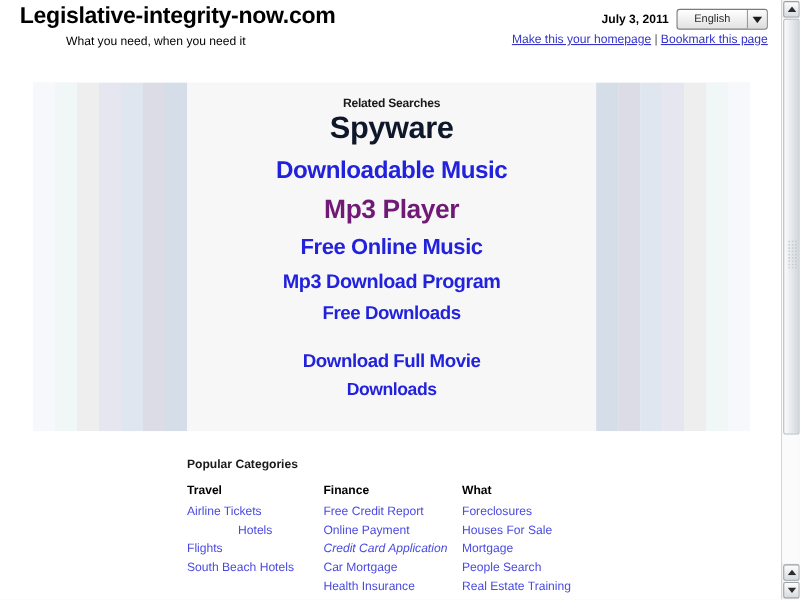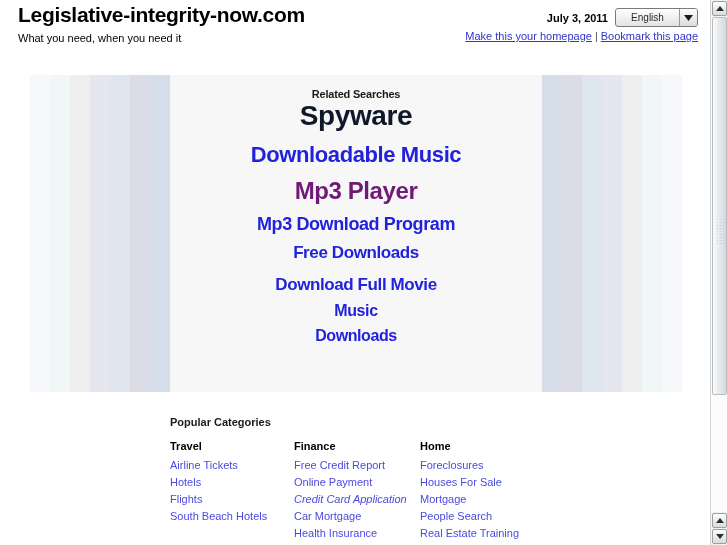--- a/index.html
+++ b/index.html
@@ -44,20 +44,21 @@
     letter-spacing: -0.3px;
     color: #000;
     margin: 0;
     padding: 0;
   }
   #tagline {
     font-size: 11px;
     line-height: 14px;
     color: #000;
     margin-top: 4px;
+    margin-left: 42px;
   }
 
   #header-right {
     position: absolute;
     right: 12px;
     top: 8px;
     text-align: right;
   }
   #date-row {
     display: flex;
@@ -313,49 +314,49 @@
         <div class="stripe" style="width: 20px; background: rgb(240, 247, 246);"></div>
         <div class="stripe" style="width: 20px; background: rgb(247, 248, 252);"></div>
       </div>
 
     <div id="panel-content">
       <div id="related-heading">Related Searches</div>
       <div id="search-links">
           <a href="#" class="search-link" style="font-size: 28px; margin-top: 0; color: #0f172a;">Spyware</a>
           <a href="#" class="search-link" style="font-size: 22px; margin-top: 10px; color: rgb(34, 34, 221);">Downloadable Music</a>
           <a href="#" class="search-link" style="font-size: 24px; margin-top: 9px; color: #701a75;">Mp3 Player</a>
+          <a href="#" class="search-link" style="font-size: 20px; margin-top: 9px; color: rgb(34, 34, 221);">Free Online Music</a>
           <a href="#" class="search-link" style="font-size: 18px; margin-top: 9px; color: rgb(34, 34, 221);">Mp3 Download Program</a>
           <a href="#" class="search-link" style="font-size: 17px; margin-top: 8px; color: rgb(34, 34, 221);">Free Downloads</a>
-          <a href="#" class="search-link" style="font-size: 17px; margin-top: 12px; color: rgb(34, 34, 221);">Download Full Movie</a>
-          <a href="#" class="search-link" style="font-size: 16px; margin-top: 7px; color: rgb(34, 34, 221);">Music</a>
+          <a href="#" class="search-link" style="font-size: 17px; margin-top: 24px; color: rgb(34, 34, 221);">Download Full Movie</a>
           <a href="#" class="search-link" style="font-size: 16px; margin-top: 7px; color: rgb(34, 34, 221);">Downloads</a>
         </div>
     </div>
   </div>
 
   <div id="categories">
     <div id="cats-heading">Popular Categories</div>
     <div id="cats-cols">
         <div class="cat-col">
           <div class="cat-title">Travel</div>
           <a href="#" class="cat-link" style="color: rgb(74, 74, 224);">Airline Tickets</a>
-          <a href="#" class="cat-link" style="color: rgb(74, 74, 224);">Hotels</a>
+          <a href="#" class="cat-link" style="color: rgb(74, 74, 224); text-align: center;">Hotels</a>
           <a href="#" class="cat-link" style="color: rgb(74, 74, 224);">Flights</a>
           <a href="#" class="cat-link" style="color: rgb(74, 74, 224);">South Beach Hotels</a>
         </div>
         <div class="cat-col">
           <div class="cat-title">Finance</div>
           <a href="#" class="cat-link" style="color: rgb(74, 74, 224);">Free Credit Report</a>
           <a href="#" class="cat-link" style="color: rgb(74, 74, 224);">Online Payment</a>
           <a href="#" class="cat-link" style="color: rgb(74, 74, 224); font-style: italic;">Credit Card Application</a>
           <a href="#" class="cat-link" style="color: rgb(74, 74, 224);">Car Mortgage</a>
           <a href="#" class="cat-link" style="color: rgb(74, 74, 224);">Health Insurance</a>
         </div>
         <div class="cat-col">
-          <div class="cat-title">Home</div>
+          <div class="cat-title">What</div>
           <a href="#" class="cat-link" style="color: rgb(74, 74, 224);">Foreclosures</a>
           <a href="#" class="cat-link" style="color: rgb(74, 74, 224);">Houses For Sale</a>
           <a href="#" class="cat-link" style="color: rgb(74, 74, 224);">Mortgage</a>
           <a href="#" class="cat-link" style="color: rgb(74, 74, 224);">People Search</a>
           <a href="#" class="cat-link" style="color: rgb(74, 74, 224);">Real Estate Training</a>
         </div>
       </div>
   </div>
 
 </div>

